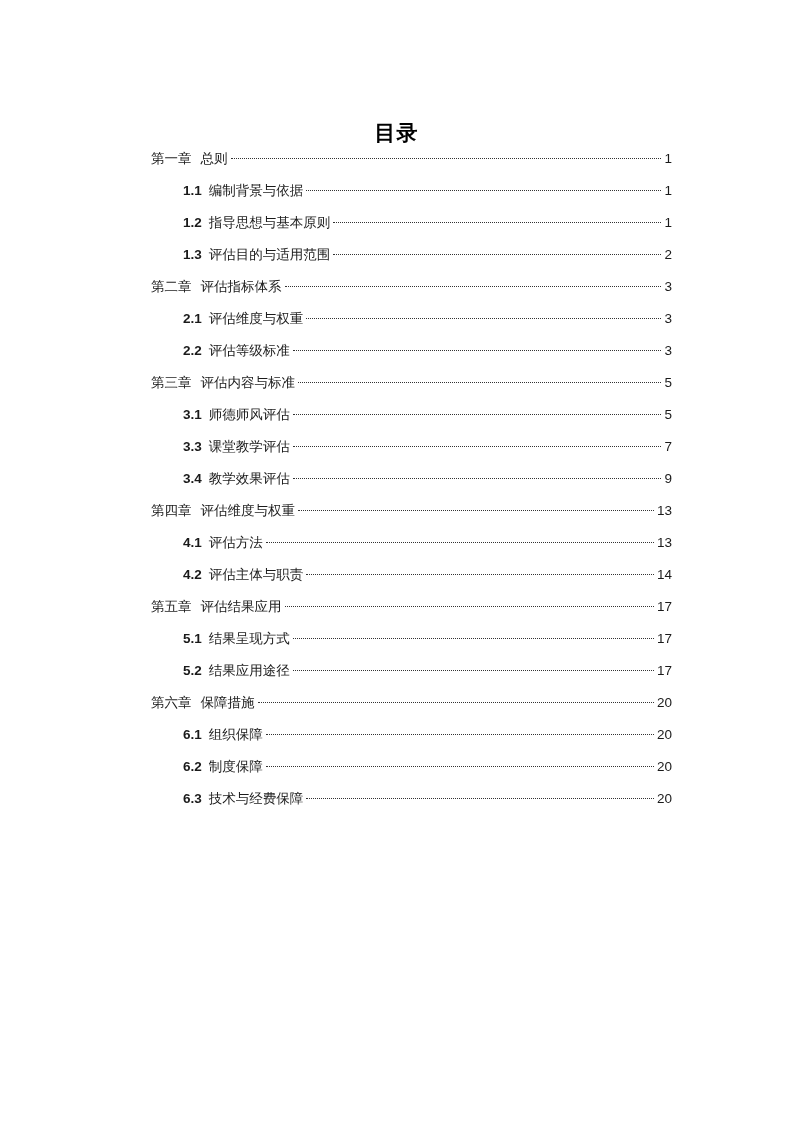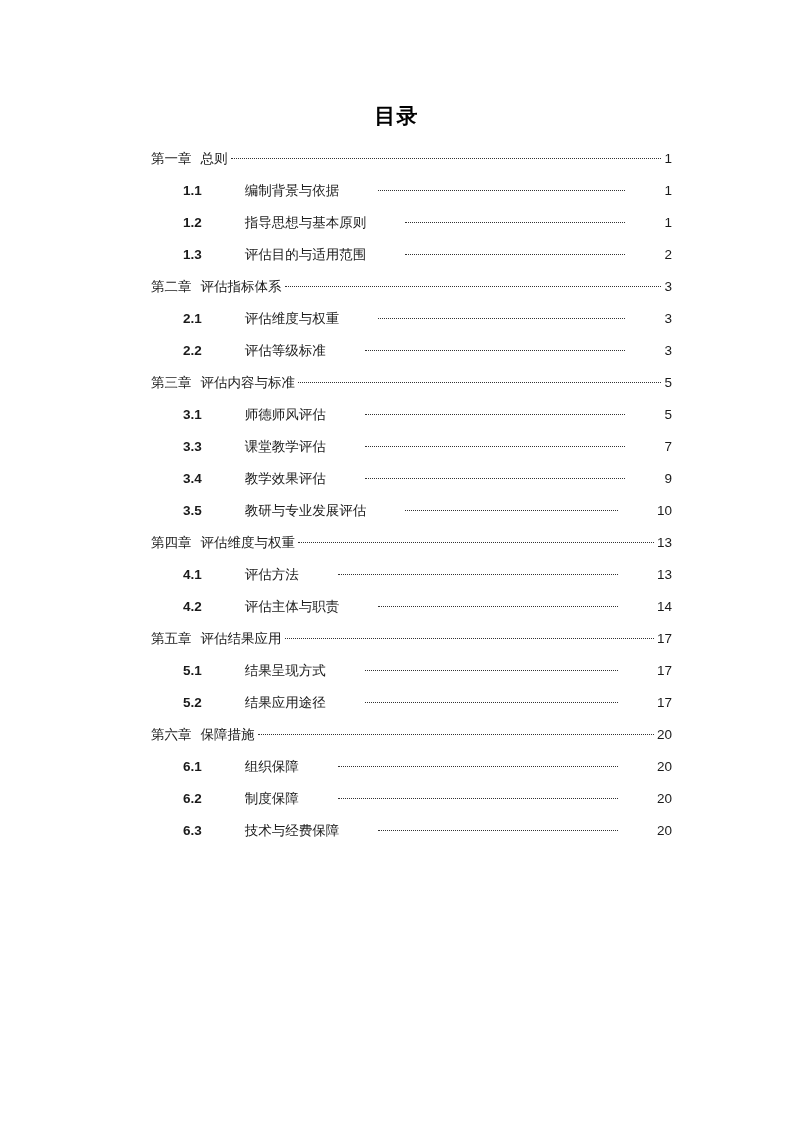--- a/index.html
+++ b/index.html
@@ -1,29 +1,29 @@
 <!DOCTYPE html>
 <html><head>
   <meta charset="utf-8">
   <style>
     html, body { margin: 0; padding: 0; background: #ffffff; }
     body {
       width: 793px; height: 1122px; position: relative; overflow: hidden;
       font-family: "DejaVu Sans", "Liberation Sans", sans-serif; color: #1a1a1a;
     }
     .title {
-      position: absolute; top: 102px; left: 0; width: 793px; text-align: center;
+      position: absolute; top: 119px; left: 0; width: 793px; text-align: center;
       font-size: 21px; font-weight: bold; letter-spacing: 1px; color: #000;
     }
     .toc { position: absolute; top: 146px; left: 151px; width: 521px; }
     .row {
       display: flex; align-items: baseline; height: 32px; line-height: 24px;
       font-size: 13.5px; cursor: pointer;
     }
-    .row.sec { padding-left: 32px; gap: 36px; }
+    .row.sec { padding-left: 32px; }
     .num { font-family: "Liberation Sans", sans-serif; font-weight: bold; font-size: 13.5px; margin-right: 7px; }
     .label { white-space: nowrap; }
     .chap-prefix { white-space: nowrap; margin-right: 9px; }
     .leader {
       flex: 1; margin: 0 3px; border-bottom: 1.5px dotted #333; transform: translateY(-4px);
       min-width: 10px;
     }
     .page { font-family: "Liberation Sans", sans-serif; font-size: 13.5px; white-space: nowrap; }
   </style>
 </head>
@@ -93,26 +93,20 @@
       <span class="label">课堂教学评估</span>
       <span class="leader"></span>
       <span class="page">7</span>
     </div>
   <div class="row sec">
       <span class="num">3.4</span>
       <span class="label">教学效果评估</span>
       <span class="leader"></span>
       <span class="page">9</span>
     </div>
-  <div class="row sec">
-      <span class="num">3.5</span>
-      <span class="label">教研与专业发展评估</span>
-      <span class="leader"></span>
-      <span class="page">10</span>
-    </div>
 
   <div class="row chap">
       <span class="chap-prefix">第四章</span>
       <span class="label">评估维度与权重</span>
       <span class="leader"></span>
       <span class="page">13</span>
     </div>
   <div class="row sec">
       <span class="num">4.1</span>
       <span class="label">评估方法</span>

